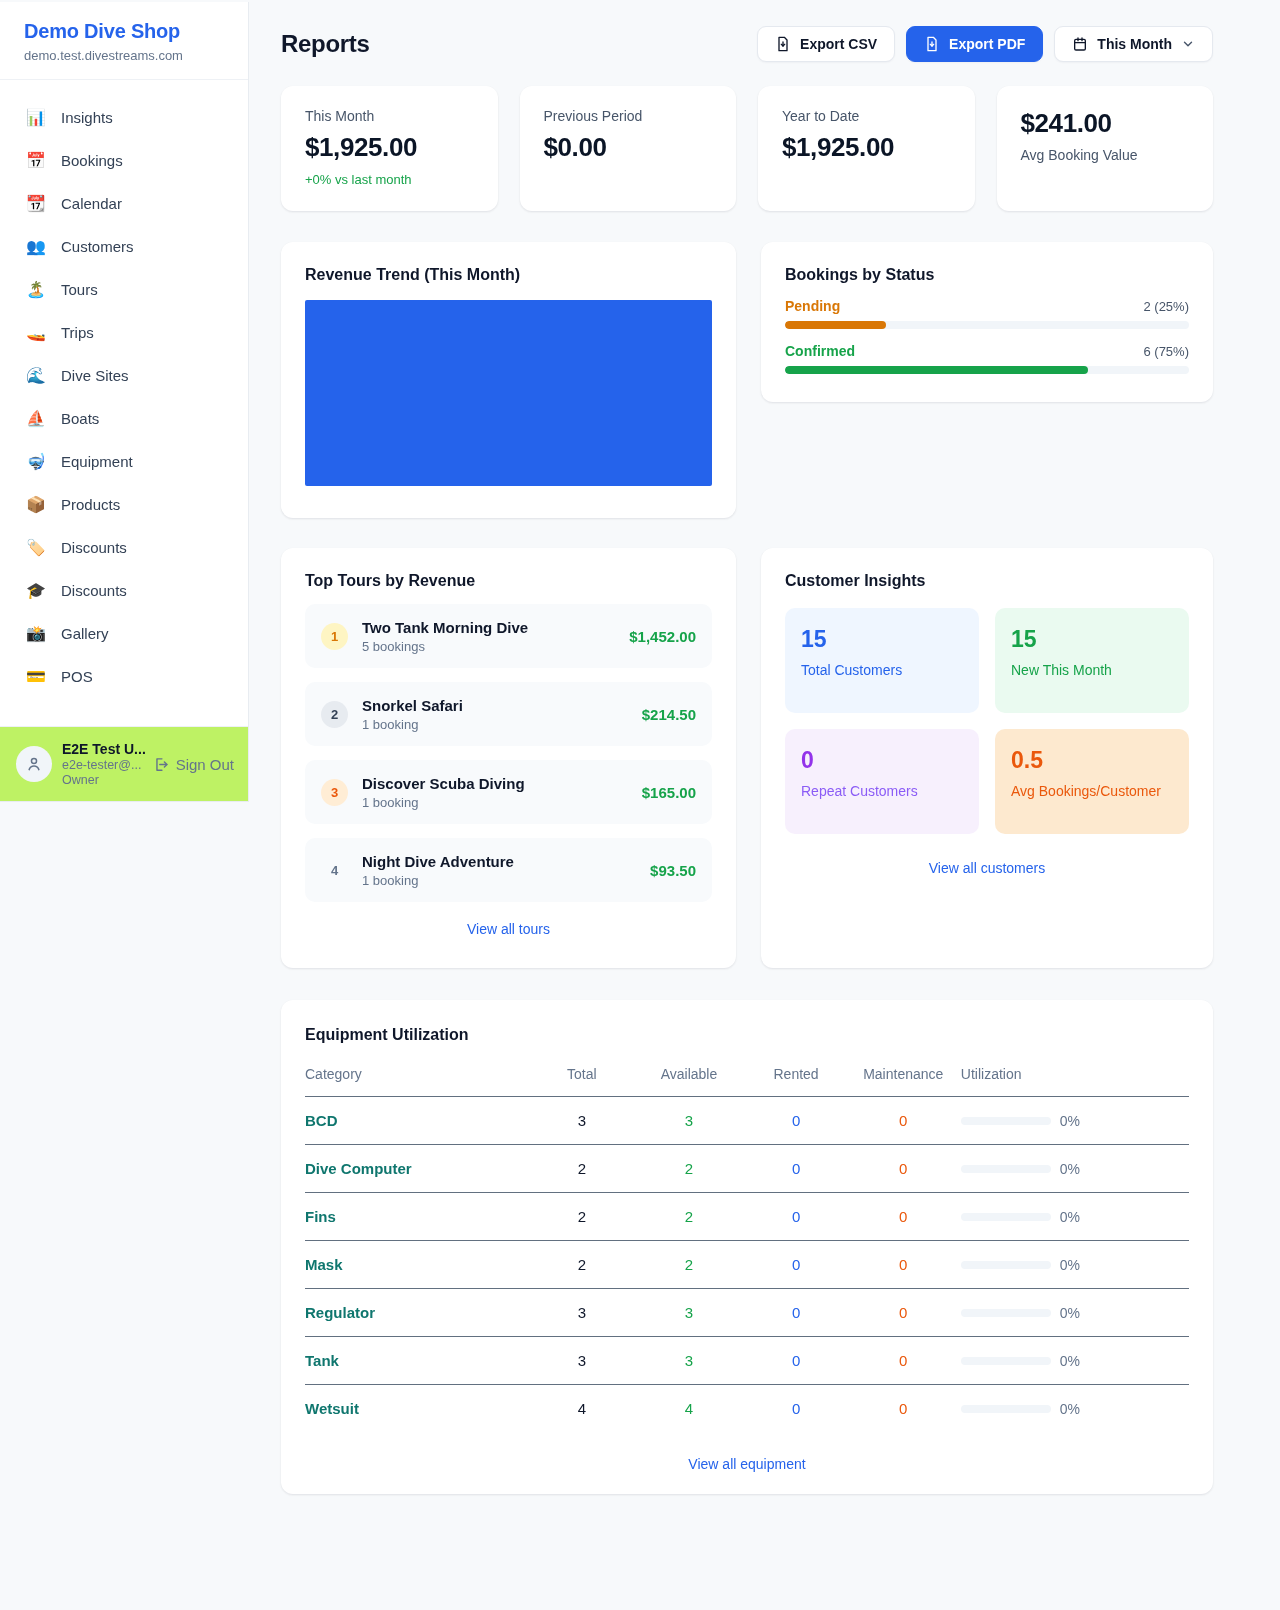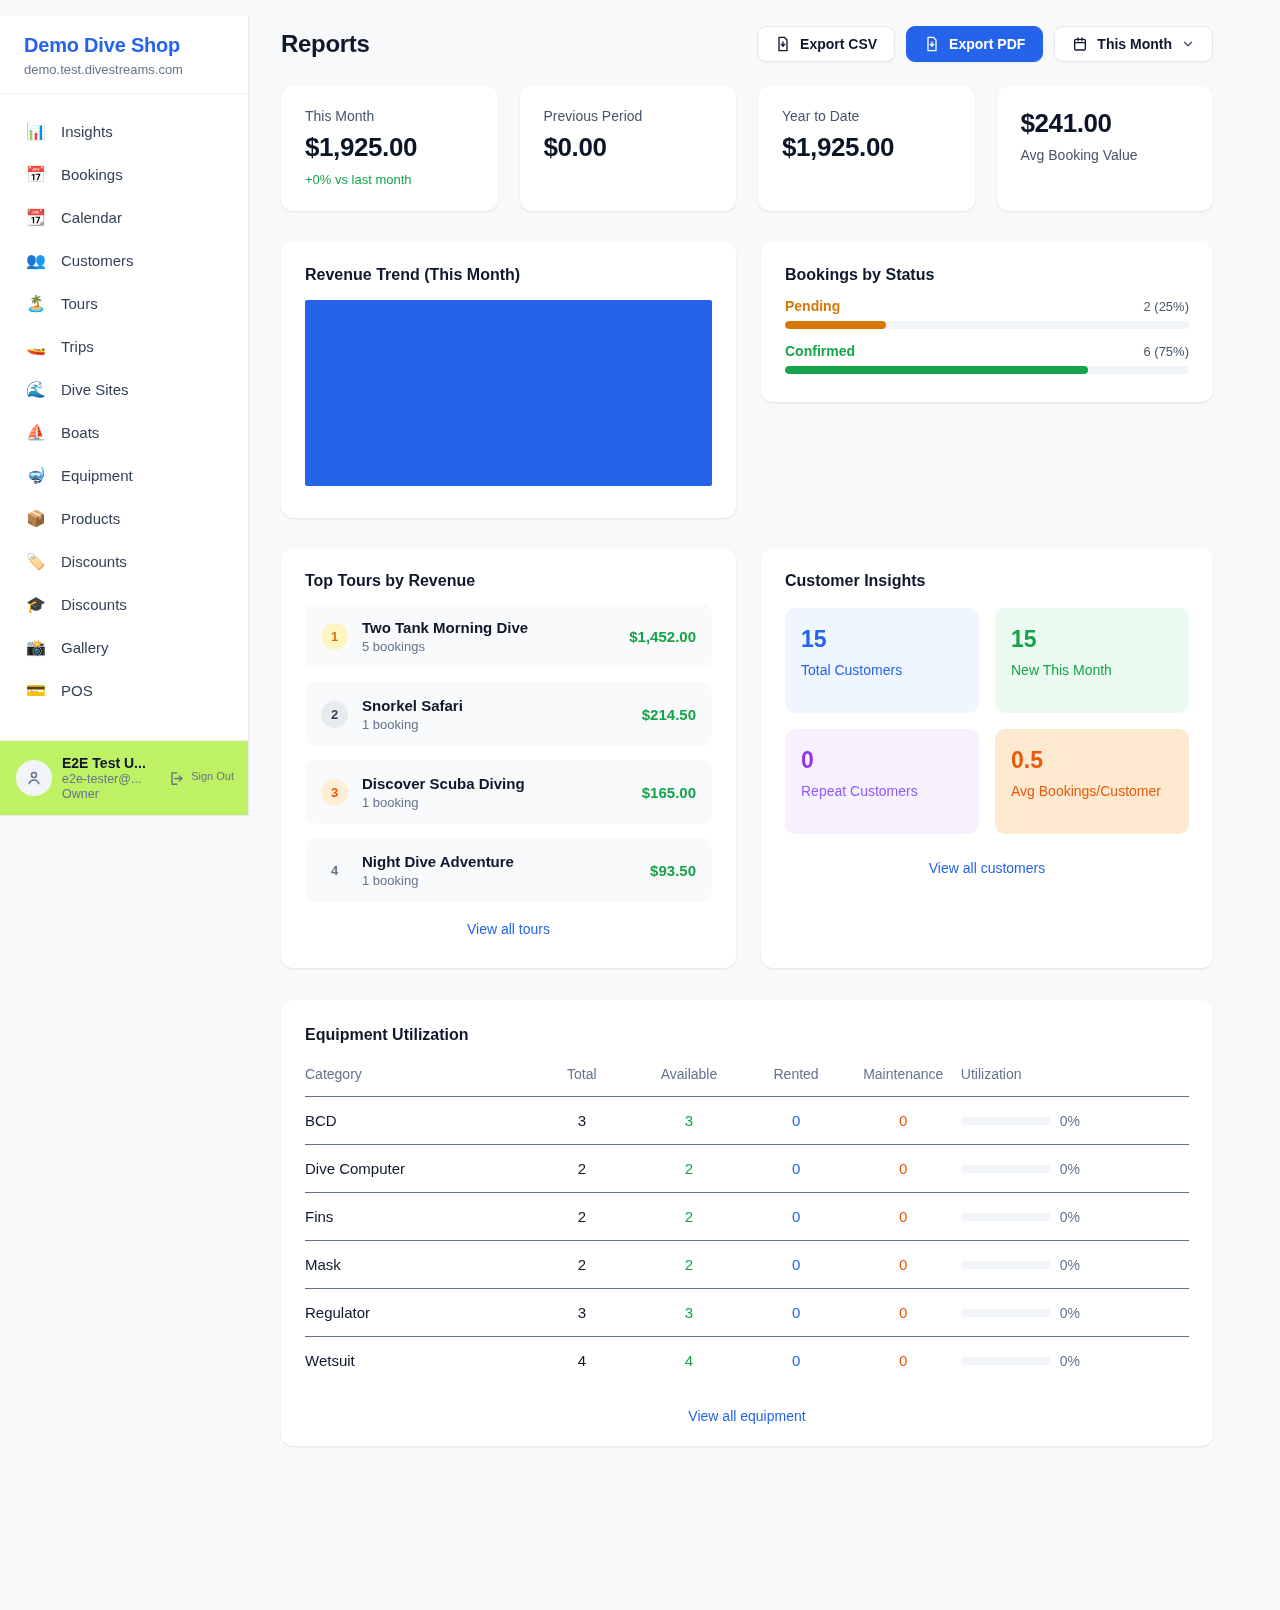--- a/index.html
+++ b/index.html
@@ -7,21 +7,21 @@
   body {
     font-family: "Liberation Sans", sans-serif;
     background: #f7f9fb;
     color: #0f172a;
     position: relative;
     height: 1610px;
     overflow: hidden;
   }
   
   .sidebar {
-    position: absolute; left: 0; top: 16px;
+    position: absolute; left: 0; top: 2px;
     width: 249px; height: 800px;
     background: #ffffff;
     border-right: 1px solid #e8ecf1;
     border-bottom: 1px solid #e8ecf1;
   }
   .shop-block { padding: 18px 24px 16px; border-bottom: 1px solid #eef1f5; }
   .shop-name { font-size: 20px; font-weight: 700; color: #2563eb; letter-spacing: -0.2px; }
   .shop-domain { font-size: 13px; color: #64748b; margin-top: 5px; }
   .nav { padding: 16px 0 0; }
   .nav-item {
@@ -40,22 +40,22 @@
   }
   .avatar {
     width: 36px; height: 36px; border-radius: 50%;
     background: #f1f5f9; flex: none;
     display: flex; align-items: center; justify-content: center;
   }
   .user-meta { min-width: 0; }
   .user-name { font-size: 14px; font-weight: 700; color: #0f172a; white-space: nowrap; }
   .user-email, .user-role { font-size: 12.5px; color: #64748b; margin-top: 1px; white-space: nowrap; }
   .signout {
-    margin-left: auto; display: flex; align-items: flex-start; gap: 7px;
-    color: #64748b; font-size: 11px; cursor: pointer; flex: none;
+    margin-left: auto; display: flex; align-items: flex-end; gap: 7px;
+    color: #64748b; font-size: 15px; cursor: pointer; flex: none;
   }
   
   .main { margin-left: 249px; padding: 26px 67px 24px 32px; }
   .page-header { display: flex; align-items: center; justify-content: space-between; }
   .page-title { font-size: 24px; font-weight: 800; letter-spacing: -0.3px; }
   .header-actions { display: flex; gap: 11px; }
   .btn {
     display: inline-flex; align-items: center; gap: 9px;
     height: 36px; padding: 0 17px;
     border-radius: 9px; border: 1px solid #e5e9ef;
@@ -130,21 +130,21 @@
   th {
     font-size: 14px; font-weight: 400; color: #64748b;
     text-align: center; padding: 8px 0 14px;
     border-bottom: 1px solid #627080;
   }
   th.col-category, td.col-category { text-align: left; width: 25%; }
   th.col-util, td.col-util { text-align: left; width: 26%; padding-left: 4px; }
   th.col-num, td.col-num { width: 12%; margin-top: 37px; }
   td { padding: 15px 0; font-size: 15px; text-align: center; border-bottom: 1px solid #627080; }
   tr:last-child td { border-bottom: none; }
-  td.col-category { font-weight: 400; color: #0f172a; }
+  td.col-category { font-weight: 700; color: #0f766e; }
   td.c-available { color: #16a34a; }
   td.c-rented { color: #2563eb; }
   td.c-maint { color: #ea580c; }
   .util-cell { display: flex; align-items: center; gap: 9px; }
   .util-track { width: 90px; height: 8px; border-radius: 4px; background: #f1f5f9; }
   .util-pct { font-size: 14px; color: #64748b; }
   .equipment-card .view-all { margin-top: 24px; }
 </style>
 </head>
 <body>
@@ -454,20 +454,33 @@
           <td class="col-num c-rented">0</td>
           <td class="col-num c-maint">0</td>
           <td class="col-util">
             <span class="util-cell">
                 <span class="util-track"></span>
                 <span class="util-pct">0%</span>
               </span>
           </td>
         </tr>
         <tr>
+          <td class="col-category">Tank</td>
+          <td class="col-num">3</td>
+          <td class="col-num c-available">3</td>
+          <td class="col-num c-rented">0</td>
+          <td class="col-num c-maint">0</td>
+          <td class="col-util">
+            <span class="util-cell">
+                <span class="util-track"></span>
+                <span class="util-pct">0%</span>
+              </span>
+          </td>
+        </tr>
+        <tr>
           <td class="col-category">Wetsuit</td>
           <td class="col-num">4</td>
           <td class="col-num c-available">4</td>
           <td class="col-num c-rented">0</td>
           <td class="col-num c-maint">0</td>
           <td class="col-util">
             <span class="util-cell">
                 <span class="util-track"></span>
                 <span class="util-pct">0%</span>
               </span>

